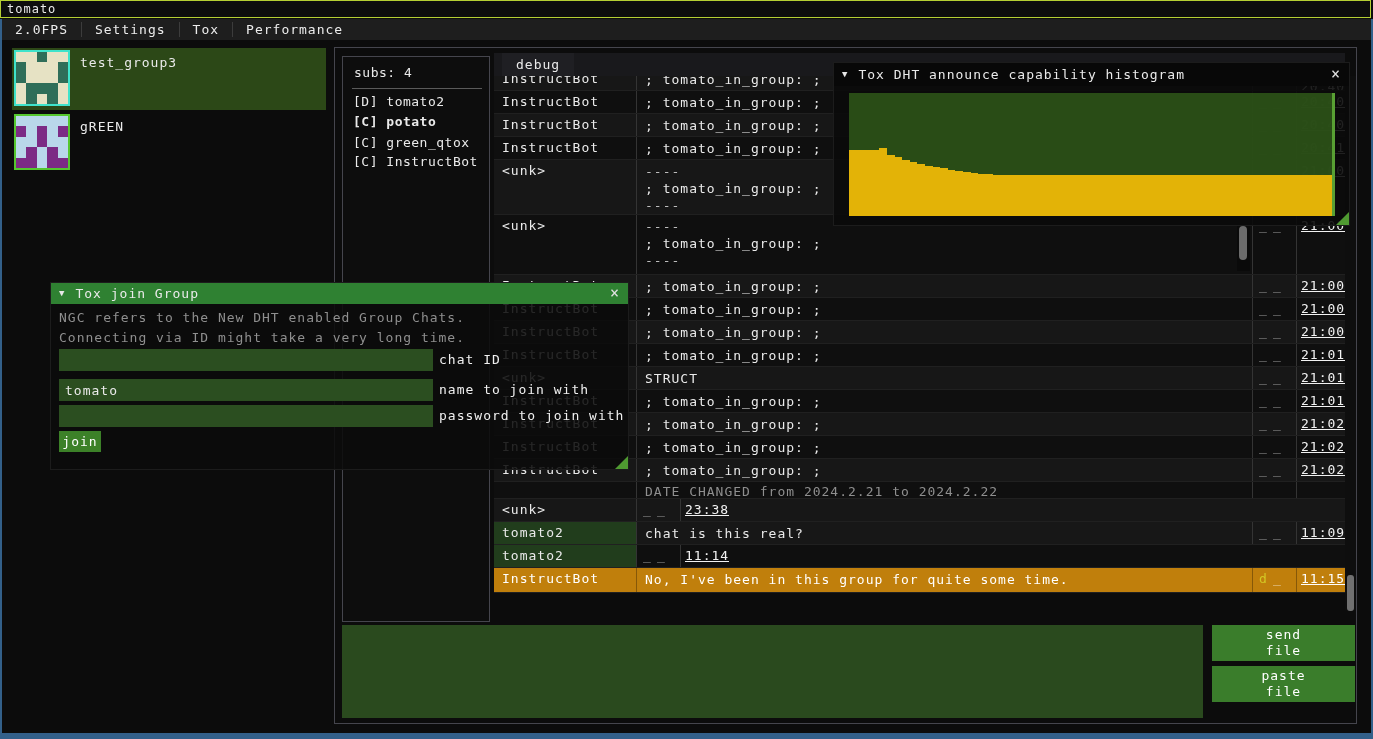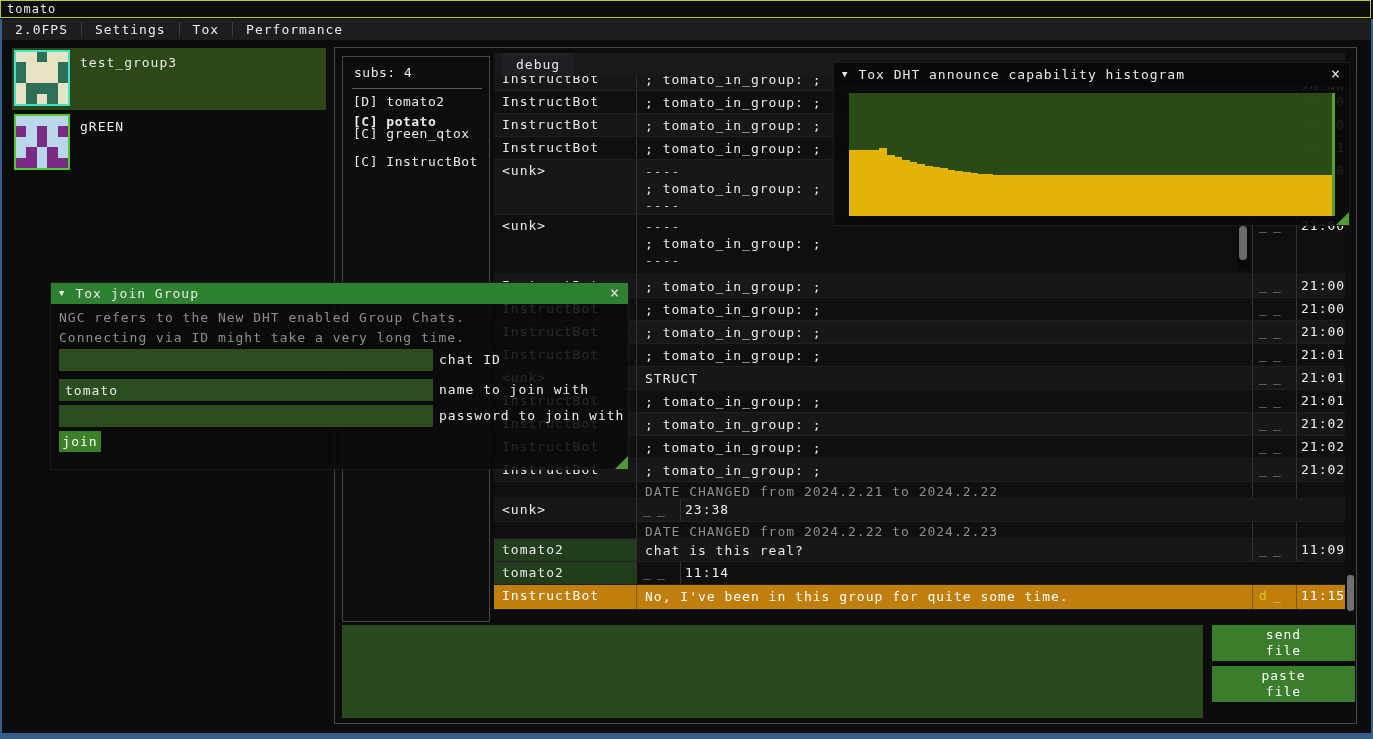--- a/index.html
+++ b/index.html
@@ -40,21 +40,21 @@
   #tab-underline{ position:absolute; left:494px; top:76px; width:851px; height:1px; background:#2c2c30; }
 
   
   #chat{ position:absolute; left:494px; top:76px; width:851px; height:534px; overflow:hidden;
          display:flex; flex-direction:column; }
   .crow{ display:flex; width:100%; border-bottom:1px solid #202020; flex:none; }
   .cell{ overflow:hidden; position:relative; }
   .c-name{ width:143px; padding:3px 0 0 8px; border-right:1px solid #343434; white-space:nowrap; }
   .c-msg { width:616px; padding:3px 0 0 8px; border-right:1px solid #343434; line-height:17px; white-space:nowrap; }
   .c-st  { width:44px;  padding:3px 0 0 6px; border-right:1px solid #343434; color:#9a9a9a; }
-  .c-tm  { width:48px;  padding:3px 0 0 4px; color:#f2f2f2; }
+  .c-tm  { width:48px;  padding:3px 0 0 4px; color:#f2f2f2;text-decoration:underline; }
   .crow.hl .cell{ background:#c07f0c; border-color:rgba(0,0,0,0.30); color:#ffffff; }
   .crow.hl .c-st .m1{ color:#d3c724; }
   .crow.hl .c-st .m2{ color:rgba(255,255,255,0.65); }
   .name-green{ background:#213d1c; }
   .dash-line{ color:#bdbdbd; }
   .date-text{ color:#8f8f8f; }
   .st-mark{ display:inline-block; width:14px; }
   .cell-scroll-track{ position:absolute; right:2px; top:1px; width:13px; height:55px; background:#0a0a0a; }
   .cell-scroll-thumb{ position:absolute; right:3px; top:10px; width:8px; height:34px; background:#6b6b6b; border-radius:4px; }
 
@@ -179,21 +179,21 @@
       </div>
     </div>
 
   <div id="big-panel"></div>
 
   <div id="subs">
     <div class="title">subs: 4</div>
     <div class="sep"></div>
   <div class="sub-member" style="top: 37px;">[D] tomato2</div>
       <div class="sub-member" style="top: 57px; font-weight: bold;">[C] potato</div>
-      <div class="sub-member" style="top: 69px;">[C] green_qtox</div>
+      <div class="sub-member" style="top: 78px;">[C] green_qtox</div>
       <div class="sub-member" style="top: 97px;">[C] InstructBot</div>
     </div>
 
   <div id="tabbar">
     <div class="tab">debug</div>
   </div>
   <div id="tab-underline"></div>
 
   <div id="chat">
       <div class="crow" style="height: 15px; background: rgb(23, 23, 23);">
@@ -328,26 +328,20 @@
       <div class="crow" style="height: 17px; background: rgb(15, 15, 15);">
         <div class="cell c-name"></div>
         <div class="cell c-msg" style="padding-top: 1px;"><span class="date-text">DATE CHANGED from 2024.2.21 to 2024.2.22</span></div>
         <div class="cell c-st"></div>
         <div class="cell c-tm"></div>
       </div>
       <div class="crow" style="height: 23px; background: rgb(23, 23, 23);">
         <div class="cell c-name"><span>&lt;unk&gt;</span></div>
         <div class="cell c-st"><span class="st-mark m1">_</span><span class="st-mark m2">_</span></div>
         <div class="cell c-tm"><span>23:38</span></div>
-      </div>
-      <div class="crow" style="height: 17px; background: rgb(15, 15, 15);">
-        <div class="cell c-name"></div>
-        <div class="cell c-msg" style="padding-top: 1px;"><span class="date-text">DATE CHANGED from 2024.2.22 to 2024.2.23</span></div>
-        <div class="cell c-st"></div>
-        <div class="cell c-tm"></div>
       </div>
       <div class="crow" style="height: 23px; background: rgb(23, 23, 23);">
         <div class="cell c-name name-green"><span>tomato2</span></div>
         <div class="cell c-msg">
           <div>chat is this real?</div>
         </div>
         <div class="cell c-st"><span class="st-mark m1">_</span><span class="st-mark m2">_</span></div>
         <div class="cell c-tm"><span>11:09</span></div>
       </div>
       <div class="crow" style="height: 23px; background: rgb(15, 15, 15);">

